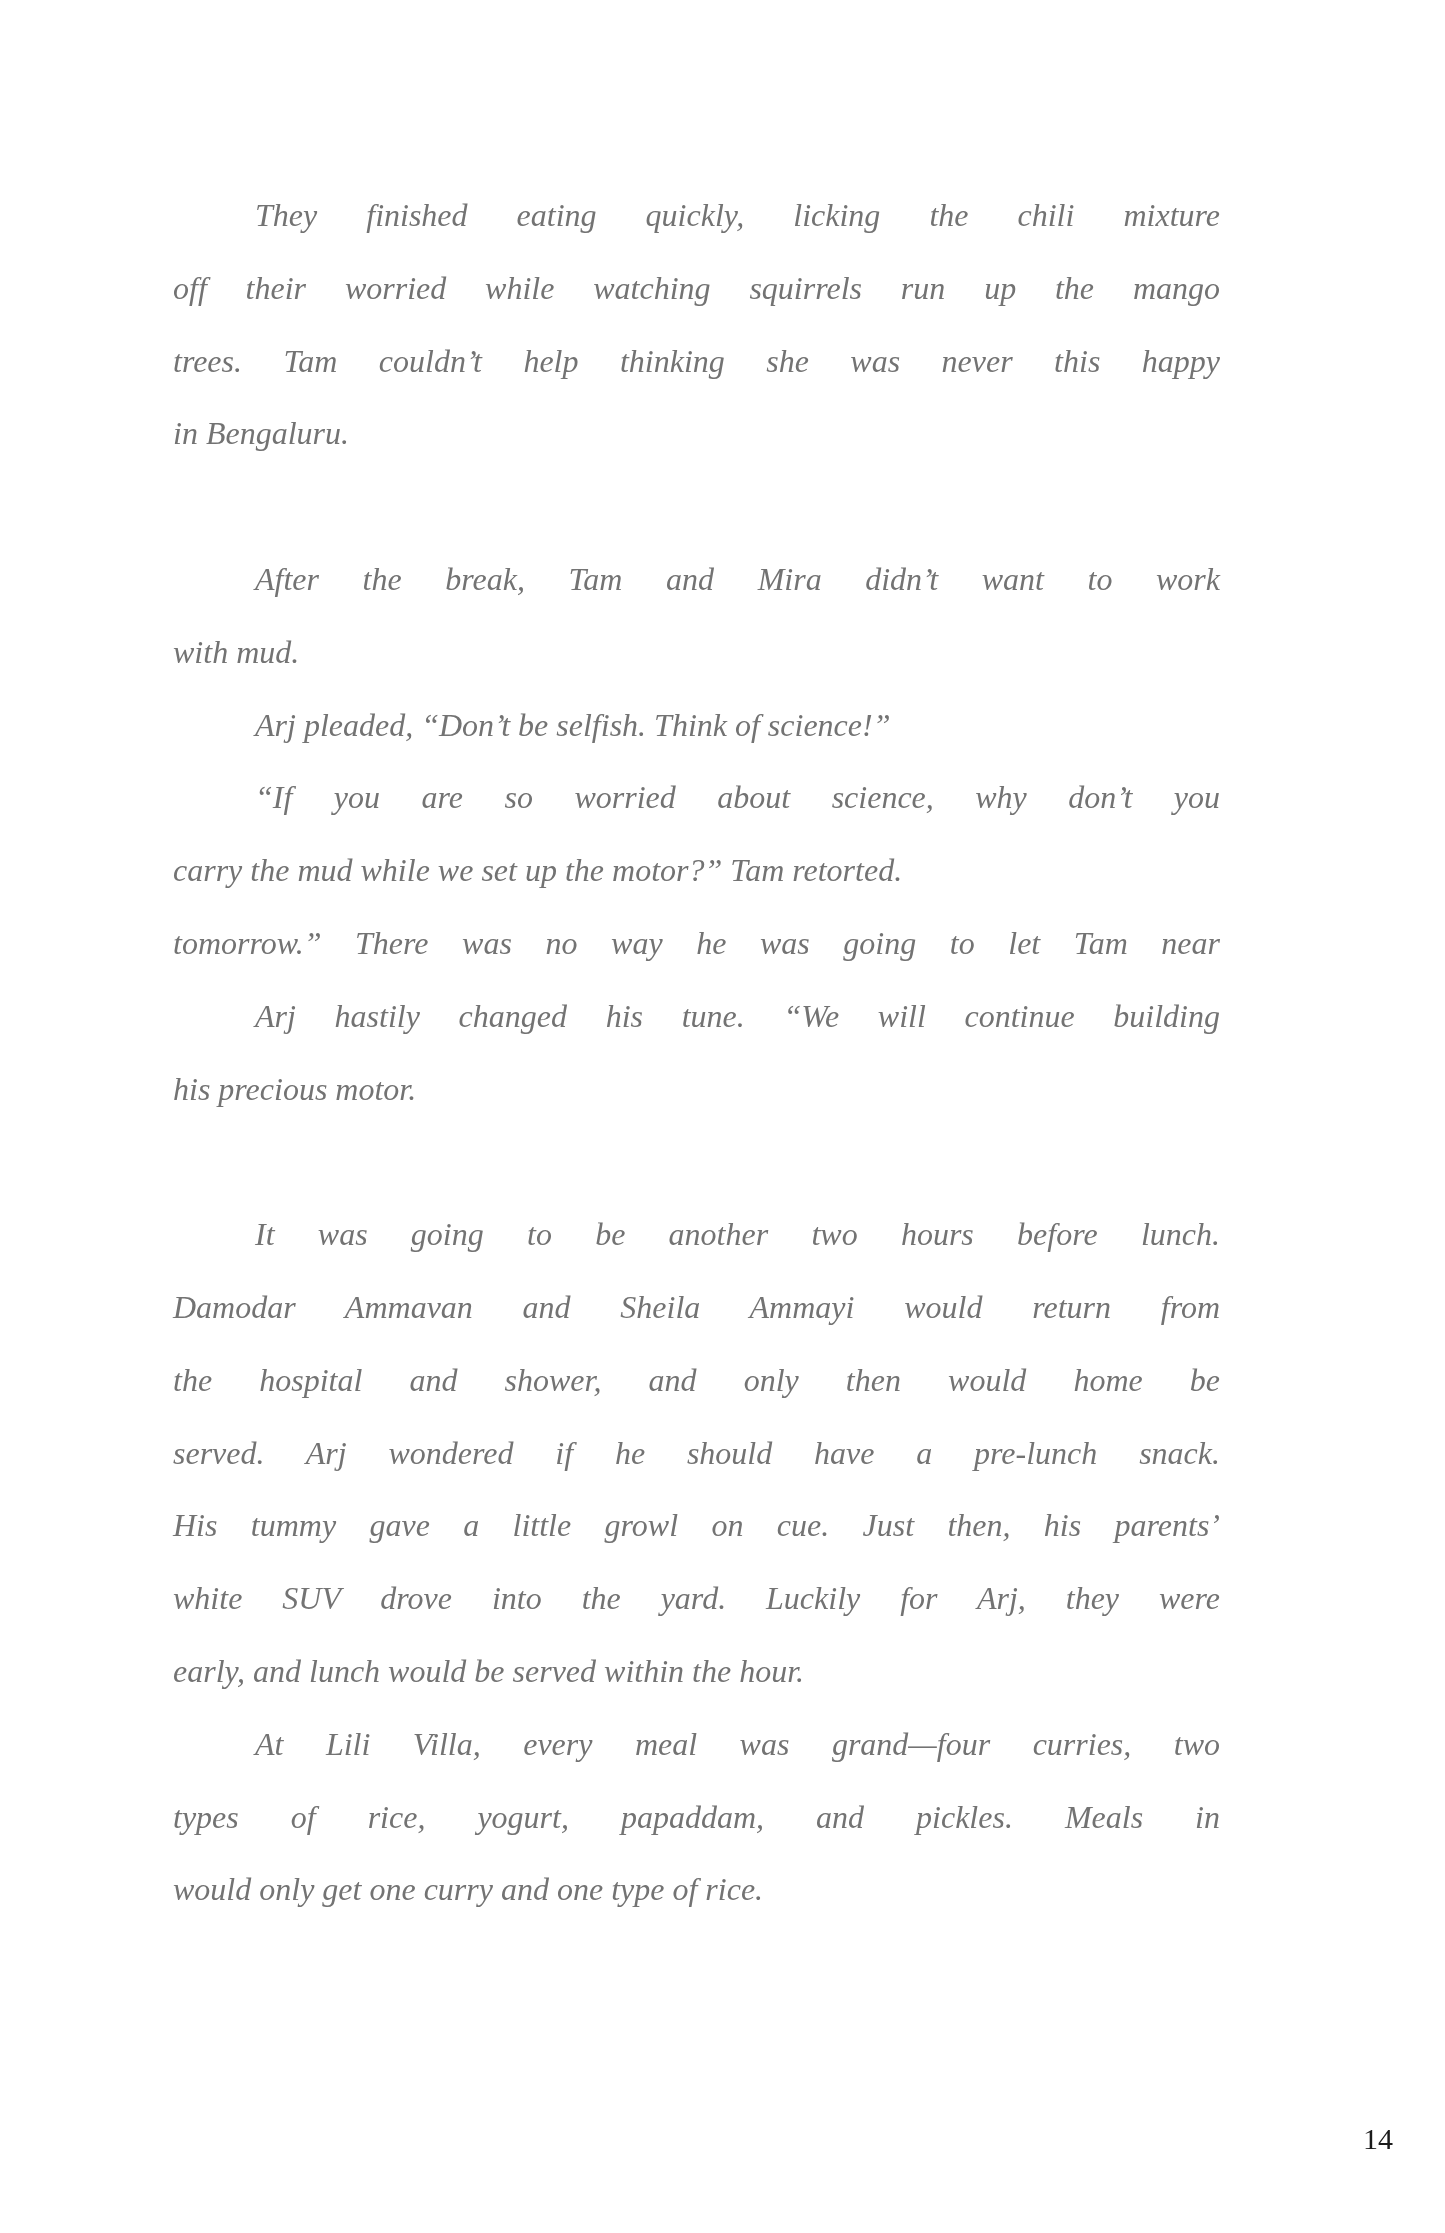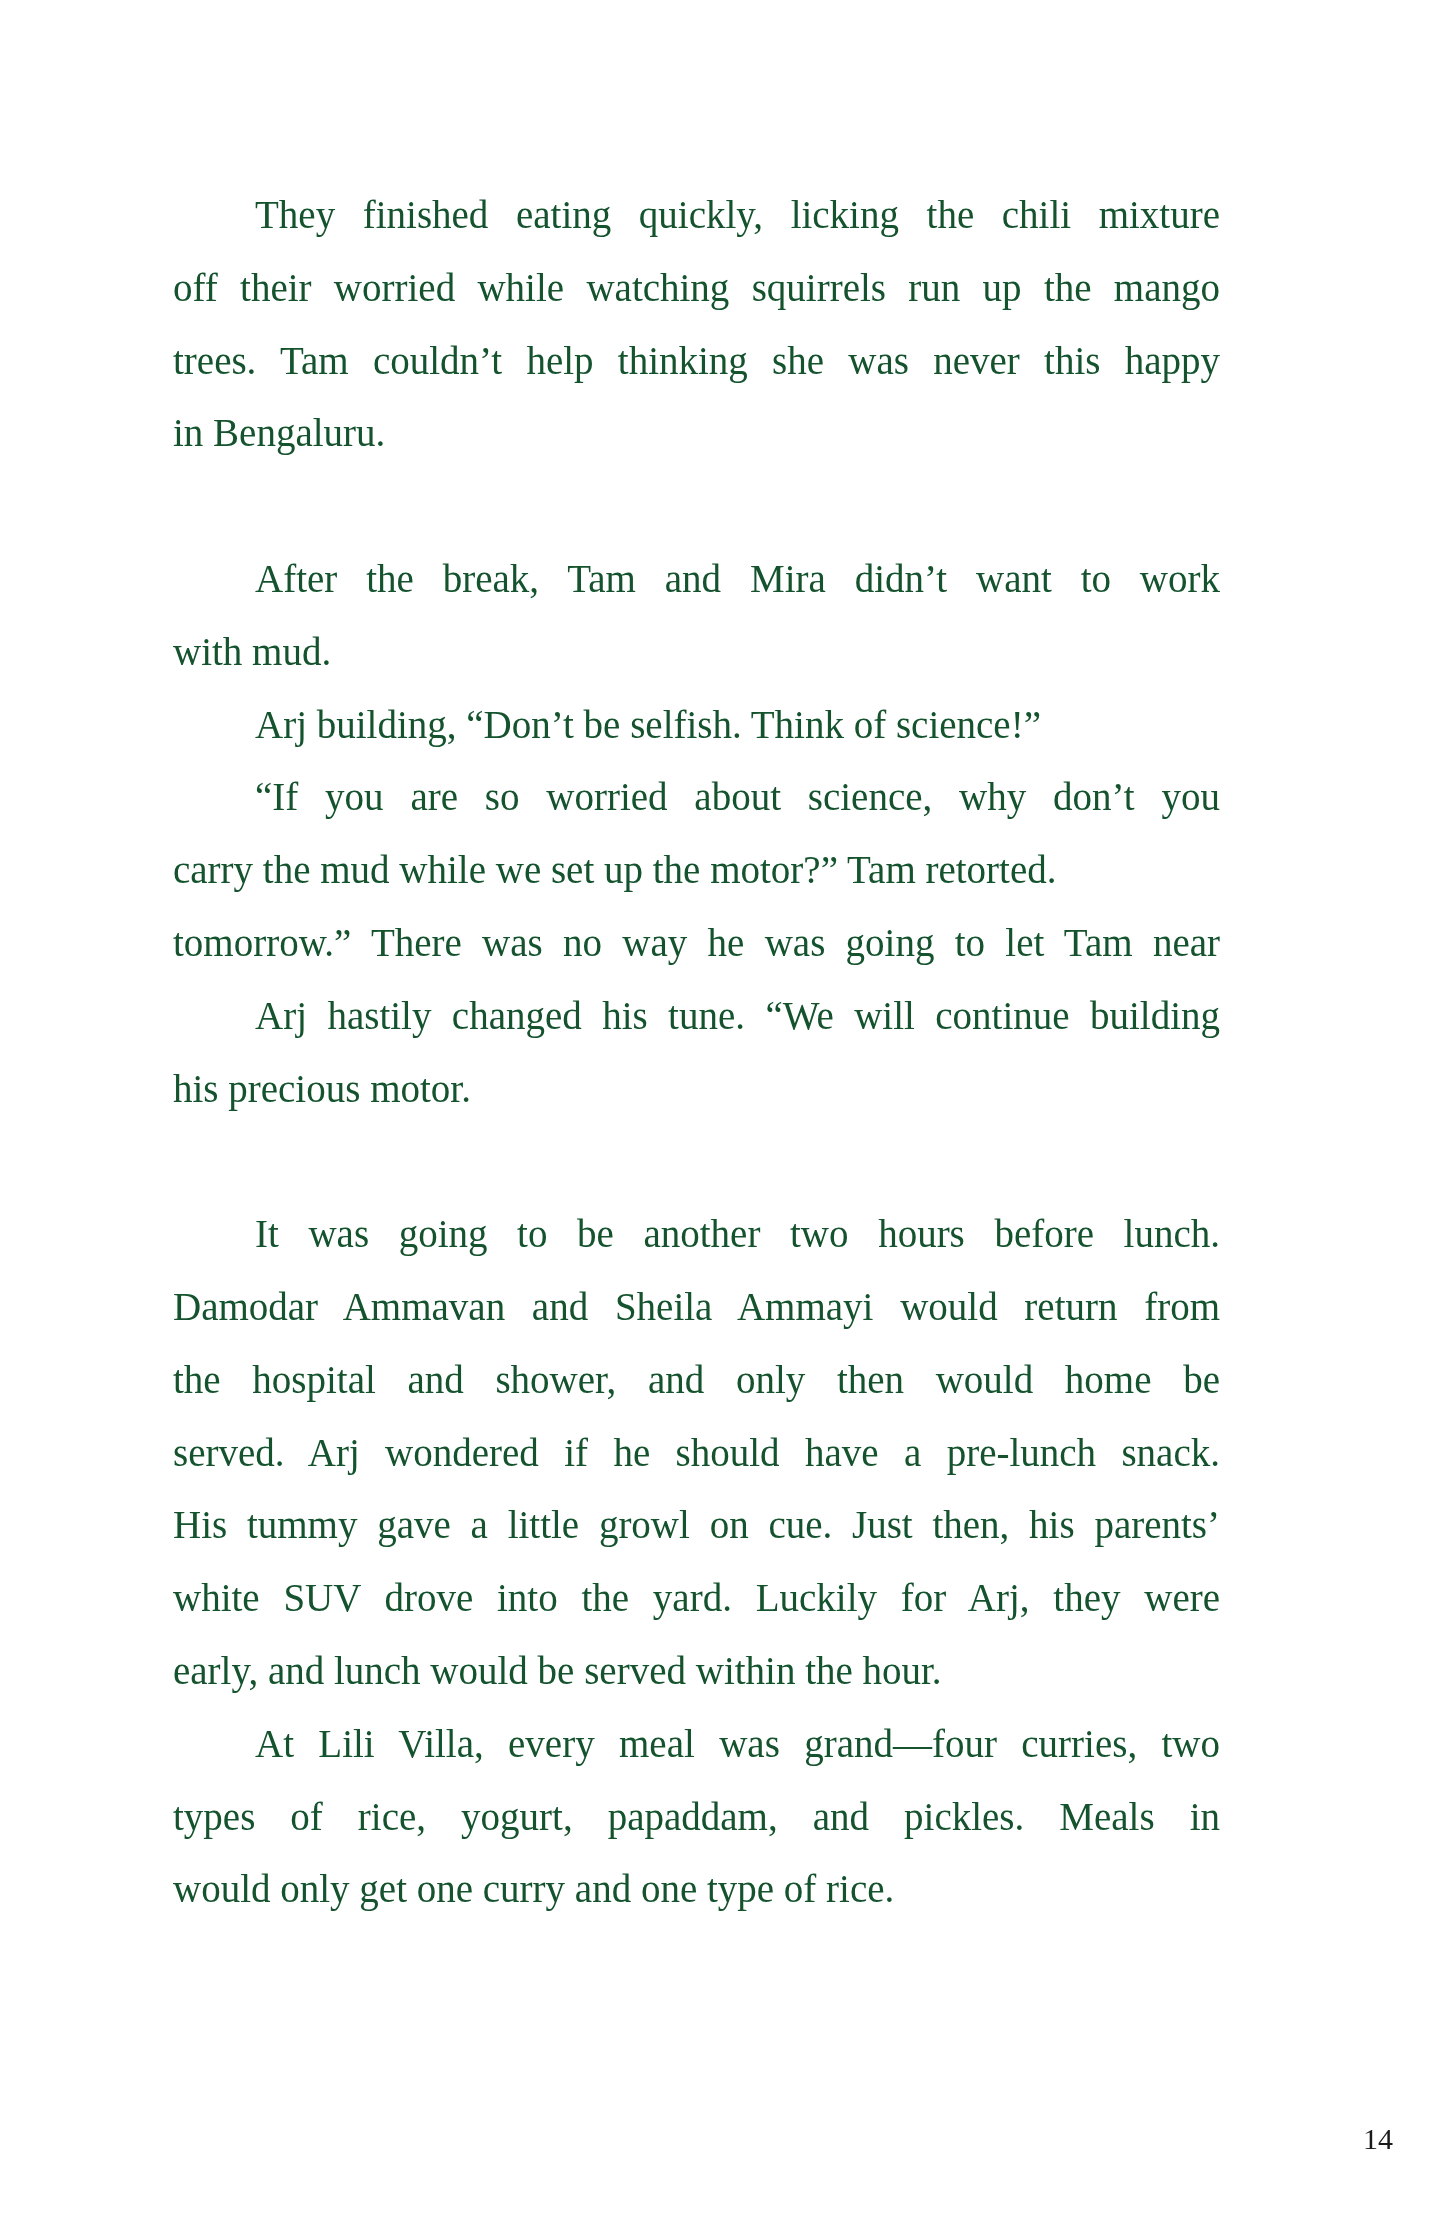--- a/index.html
+++ b/index.html
@@ -20,23 +20,24 @@
       width: 1445px;
       height: 2233px;
       background: #ffffff;
     }
     .text-block {
       position: absolute;
       left: 173px;
       top: 179px;
       width: 1047px;
       font-family: "Liberation Serif", "DejaVu Serif", serif;
-      font-size: 39px;
-      color: #14532d;
+      font-size: 32px;
+      color: #737373;
       line-height: 72.8px;
+      font-style: italic;
     }
     .para {
       margin: 0;
     }
     .para.gap-before {
       margin-top: 72.8px;
     }
     .line {
       display: block;
       height: 72.8px;
@@ -72,21 +73,21 @@
         <span class="line first">They finished eating quickly, licking the chili mixture</span>
         <span class="line">off their worried while watching squirrels run up the mango</span>
         <span class="line">trees. Tam couldn’t help thinking she was never this happy</span>
         <span class="line last">in Bengaluru.</span>
       </div>
       <div class="para gap-before">
         <span class="line first">After the break, Tam and Mira didn’t want to work</span>
         <span class="line last">with mud.</span>
       </div>
       <div class="para">
-        <span class="line first last">Arj building, “Don’t be selfish. Think of science!”</span>
+        <span class="line first last">Arj pleaded, “Don’t be selfish. Think of science!”</span>
       </div>
       <div class="para">
         <span class="line first">“If you are so worried about science, why don’t you</span>
         <span class="line last">carry the mud while we set up the motor?” Tam retorted.</span>
       </div>
       <div class="para">
         <span class="line">tomorrow.” There was no way he was going to let Tam near</span>
         <span class="line first">Arj hastily changed his tune. “We will continue building</span>
         <span class="line last">his precious motor.</span>
       </div>

